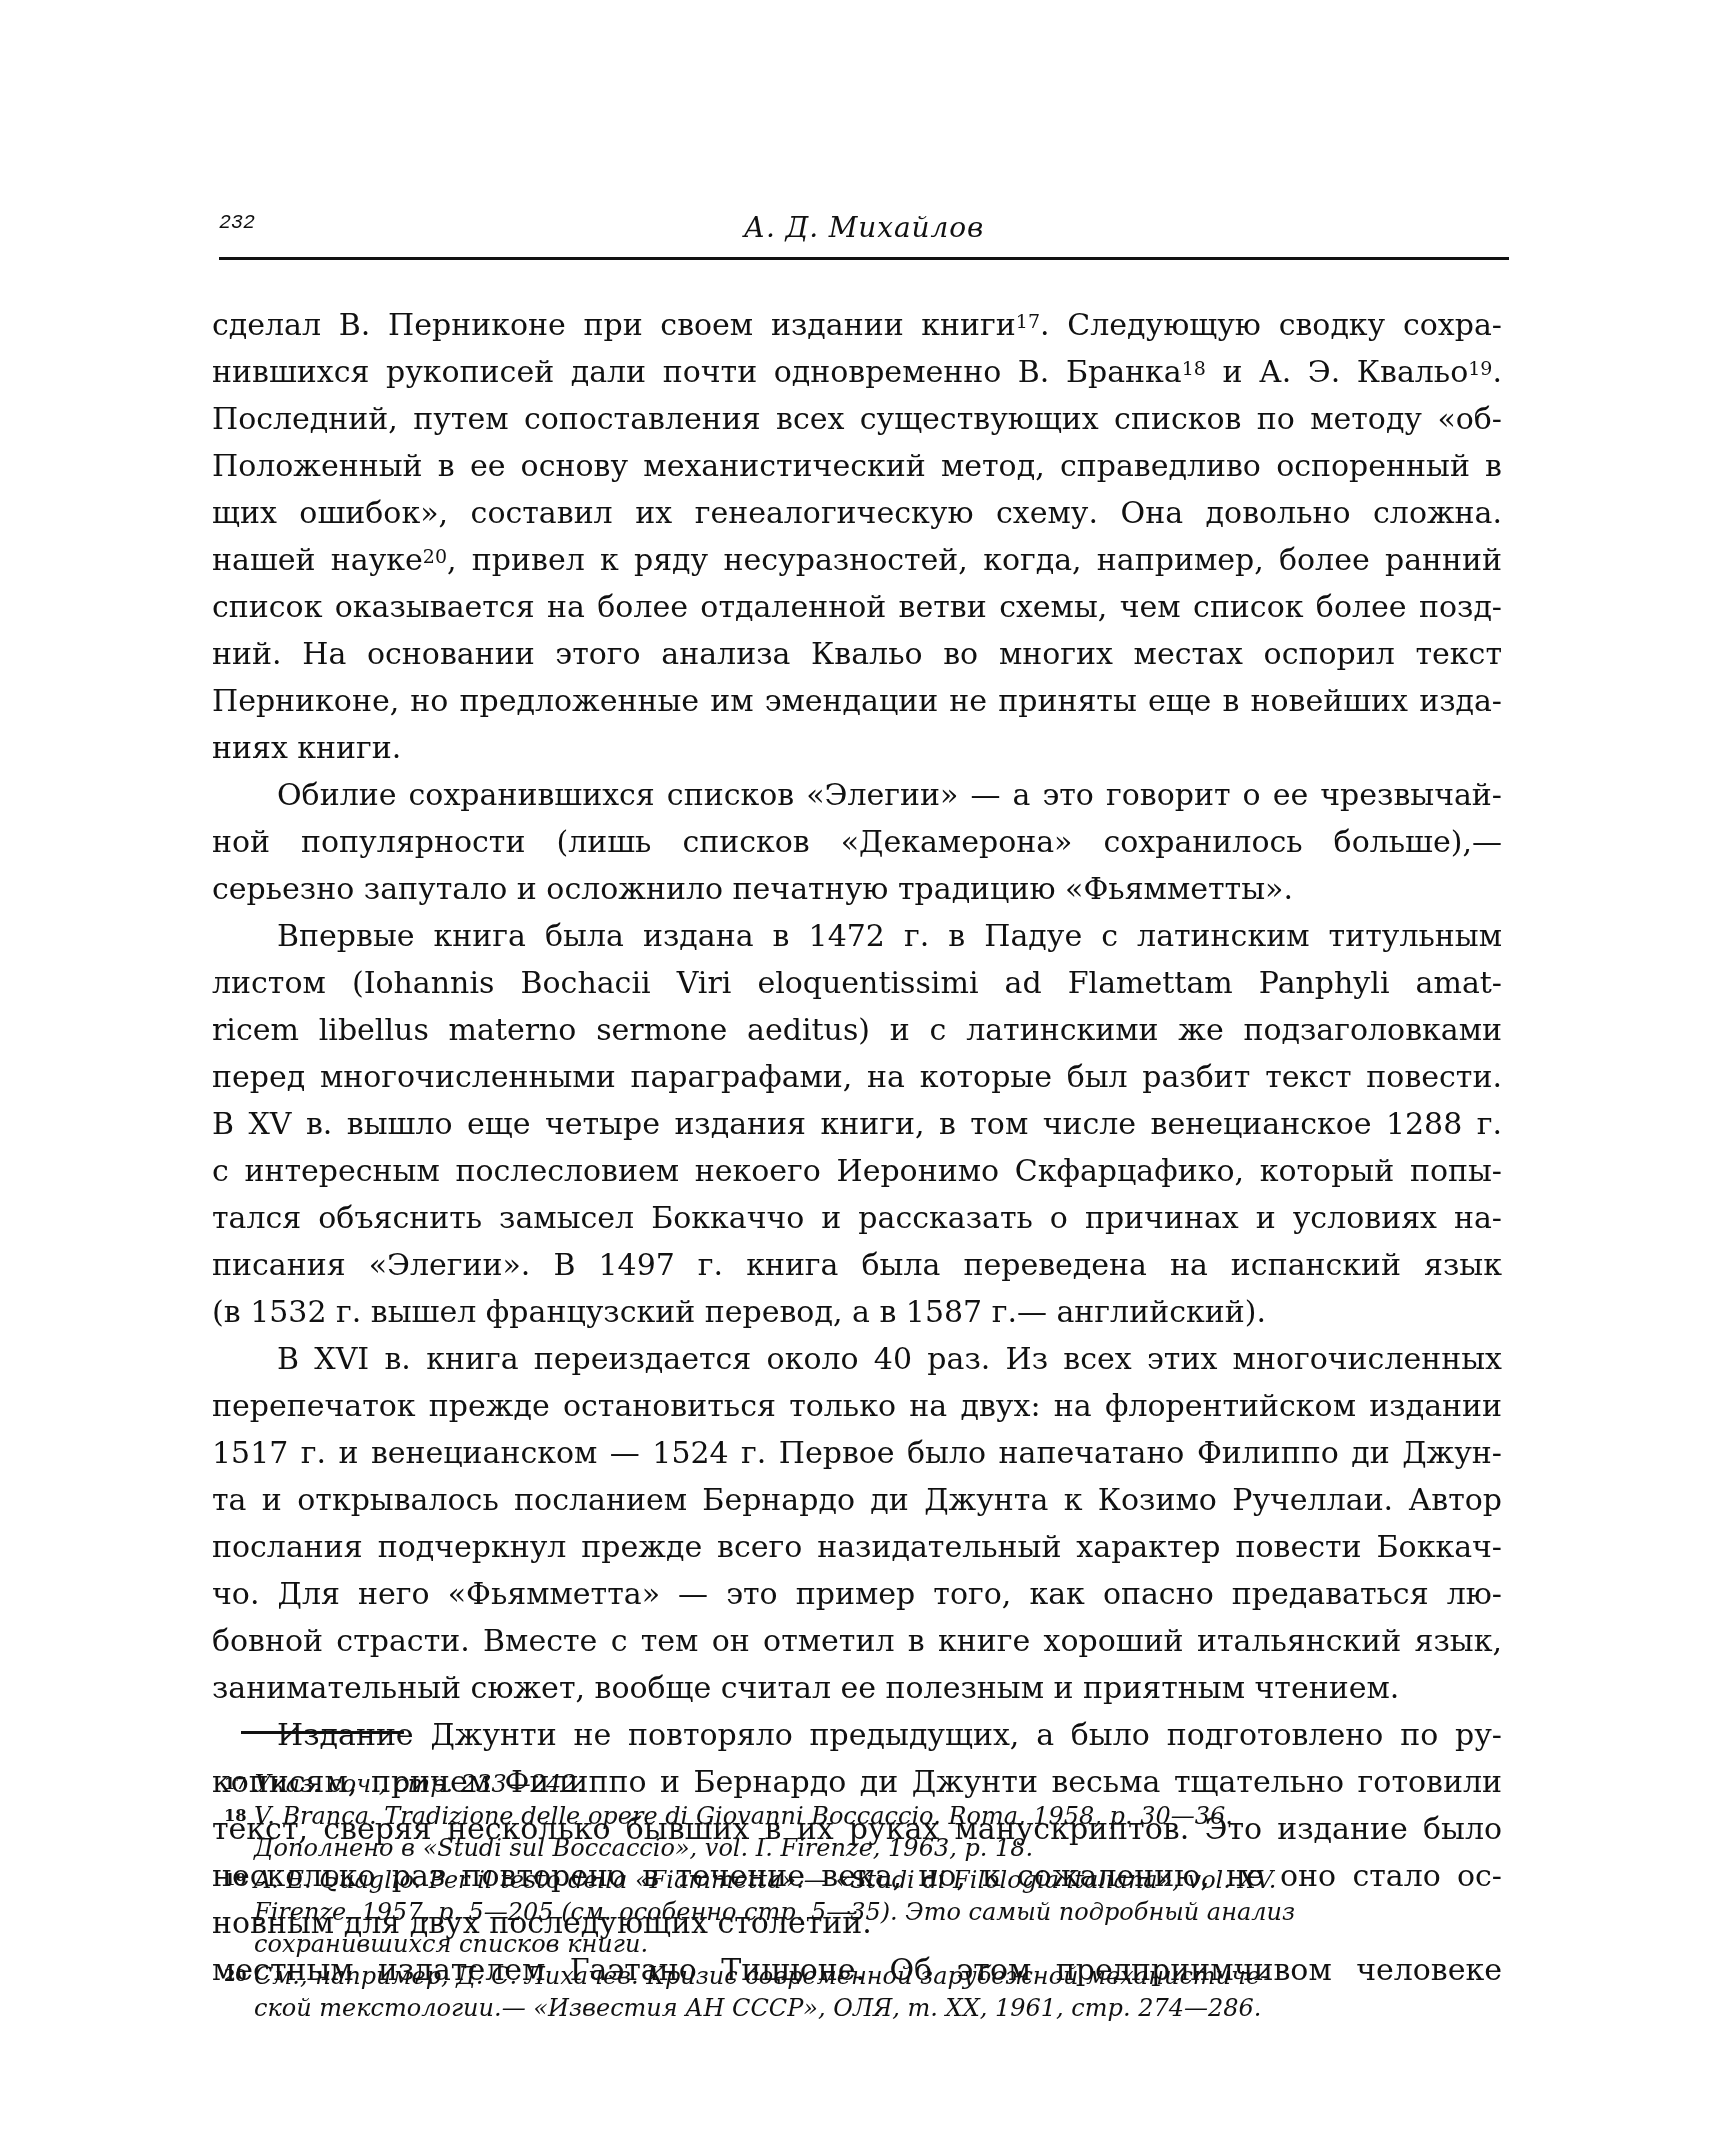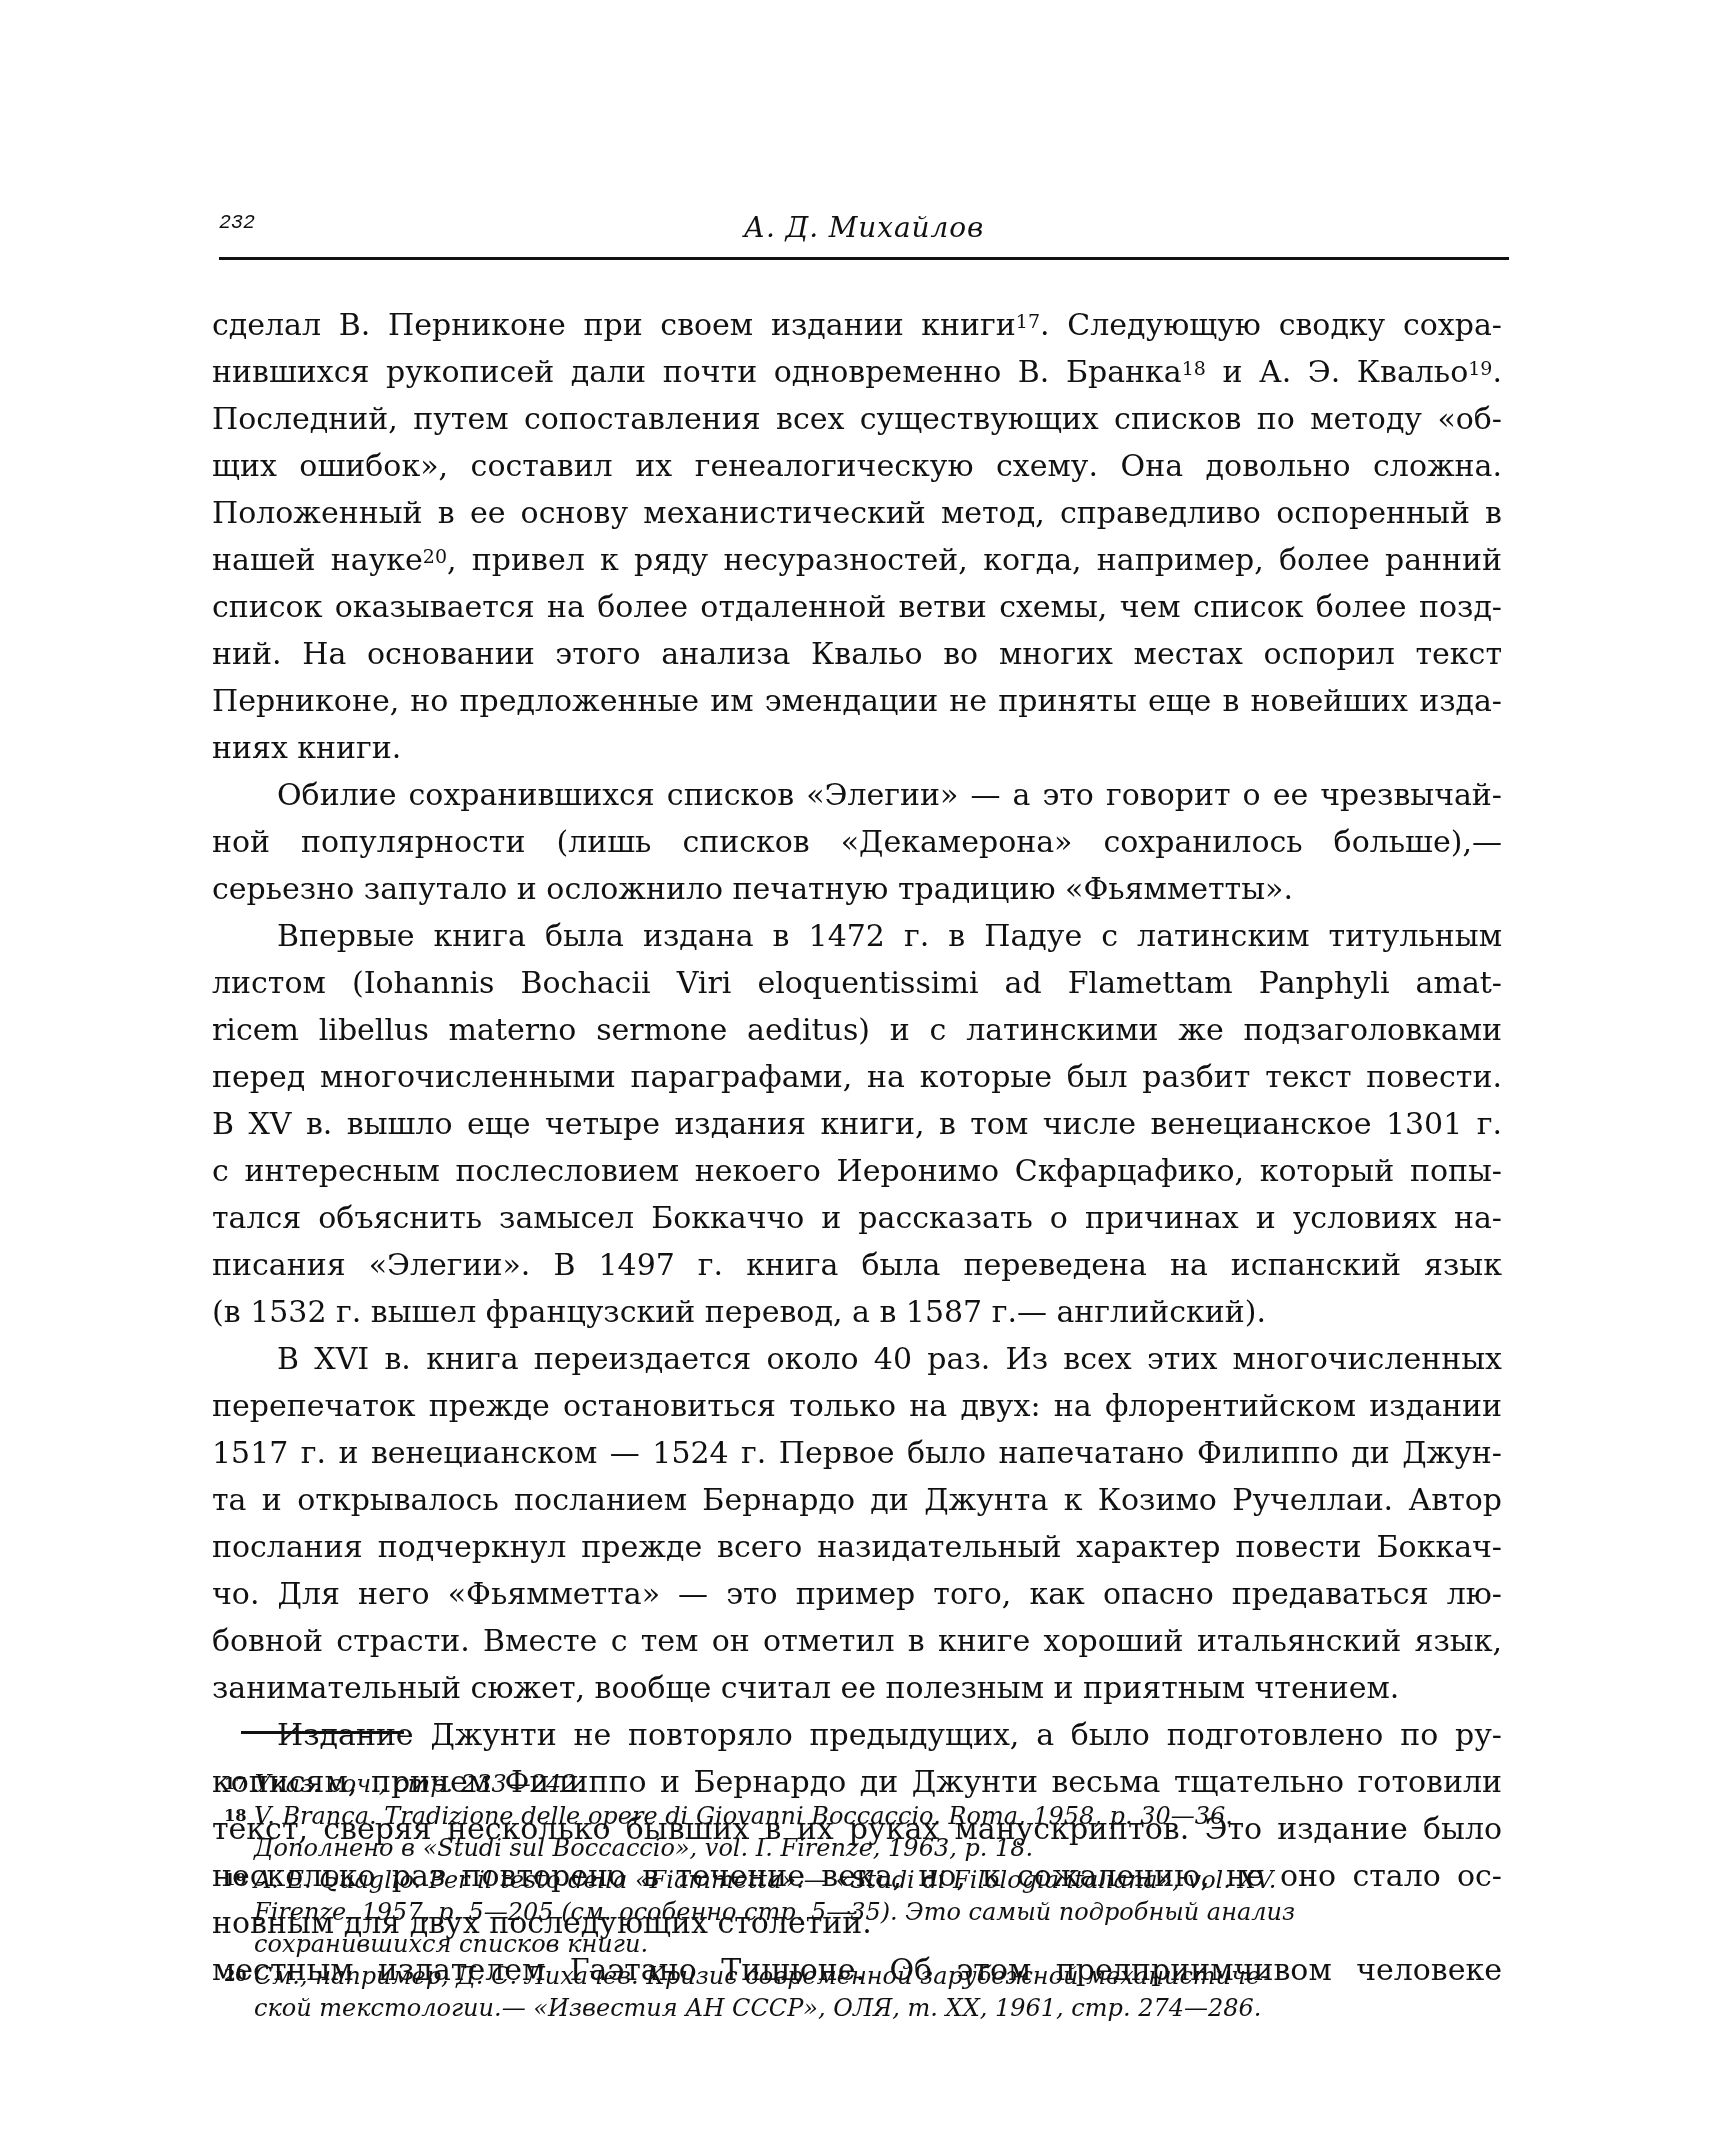--- a/index.html
+++ b/index.html
@@ -25,35 +25,35 @@
 <div class="header">
   <span class="page-number">232</span>
   <div class="running-head">А. Д. Михайлов</div>
 </div>
 <div class="header-rule"></div>
 
 <div class="body-text" id="body-text">
     <span class="line"><span>сделал В. Перниконе при своем издании книги</span><sup>17</sup><span>. Следующую сводку сохра-</span></span>
     <span class="line"><span>нившихся рукописей дали почти одновременно В. Бранка</span><sup>18</sup><span> и А. Э. Квальо</span><sup>19</sup><span>.</span></span>
     <span class="line"><span>Последний, путем сопоставления всех существующих списков по методу «об-</span></span>
+    <span class="line"><span>Положенный в ее основу механистический метод, справедливо оспоренный в</span></span>
     <span class="line"><span>щих ошибок», составил их генеалогическую схему. Она довольно сложна.</span></span>
-    <span class="line"><span>Положенный в ее основу механистический метод, справедливо оспоренный в</span></span>
     <span class="line"><span>нашей науке</span><sup>20</sup><span>, привел к ряду несуразностей, когда, например, более ранний</span></span>
     <span class="line"><span>список оказывается на более отдаленной ветви схемы, чем список более позд-</span></span>
     <span class="line"><span>ний. На основании этого анализа Квальо во многих местах оспорил текст</span></span>
     <span class="line"><span>Перниконе, но предложенные им эмендации не приняты еще в новейших изда-</span></span>
     <span class="line last"><span>ниях книги.</span></span>
     <span class="line indent"><span>Обилие сохранившихся списков «Элегии» — а это говорит о ее чрезвычай-</span></span>
     <span class="line"><span>ной популярности (лишь списков «Декамерона» сохранилось больше),—</span></span>
     <span class="line last"><span>серьезно запутало и осложнило печатную традицию «Фьямметты».</span></span>
     <span class="line indent"><span>Впервые книга была издана в 1472 г. в Падуе с латинским титульным</span></span>
     <span class="line"><span>листом (Iohannis Bochacii Viri eloquentissimi ad Flamettam Panphyli amat-</span></span>
     <span class="line"><span>ricem libellus materno sermone aeditus) и с латинскими же подзаголовками</span></span>
     <span class="line"><span>перед многочисленными параграфами, на которые был разбит текст повести.</span></span>
-    <span class="line"><span>В XV в. вышло еще четыре издания книги, в том числе венецианское 1301 г.</span></span>
+    <span class="line"><span>В XV в. вышло еще четыре издания книги, в том числе венецианское 1288 г.</span></span>
     <span class="line"><span>с интересным послесловием некоего Иеронимо Скфарцафико, который попы-</span></span>
     <span class="line"><span>тался объяснить замысел Боккаччо и рассказать о причинах и условиях на-</span></span>
     <span class="line"><span>писания «Элегии». В 1497 г. книга была переведена на испанский язык</span></span>
     <span class="line last"><span>(в 1532 г. вышел французский перевод, а в 1587 г.— английский).</span></span>
     <span class="line indent"><span>В XVI в. книга переиздается около 40 раз. Из всех этих многочисленных</span></span>
     <span class="line"><span>перепечаток прежде остановиться только на двух: на флорентийском издании</span></span>
     <span class="line"><span>1517 г. и венецианском — 1524 г. Первое было напечатано Филиппо ди Джун-</span></span>
     <span class="line"><span>та и открывалось посланием Бернардо ди Джунта к Козимо Ручеллаи. Автор</span></span>
     <span class="line"><span>послания подчеркнул прежде всего назидательный характер повести Боккач-</span></span>
     <span class="line"><span>чо. Для него «Фьямметта» — это пример того, как опасно предаваться лю-</span></span>

